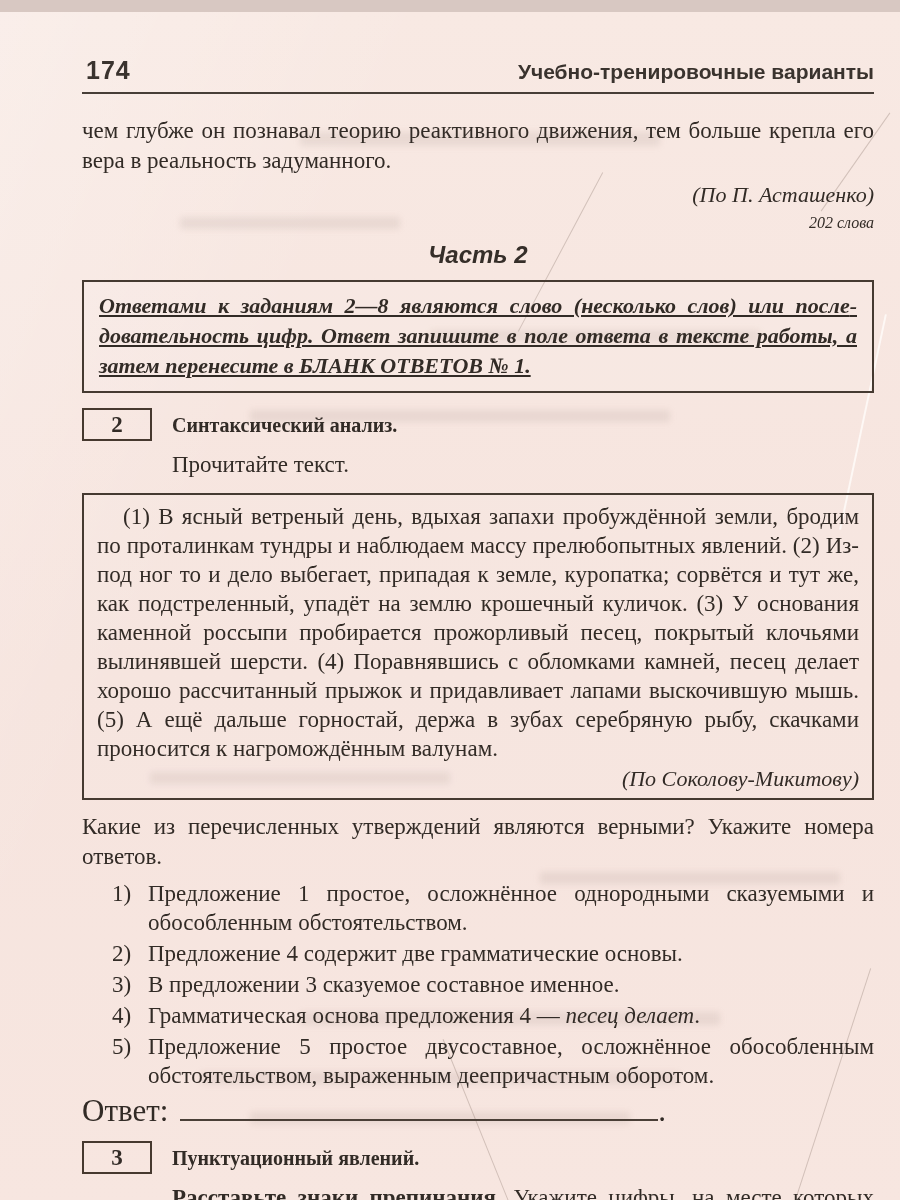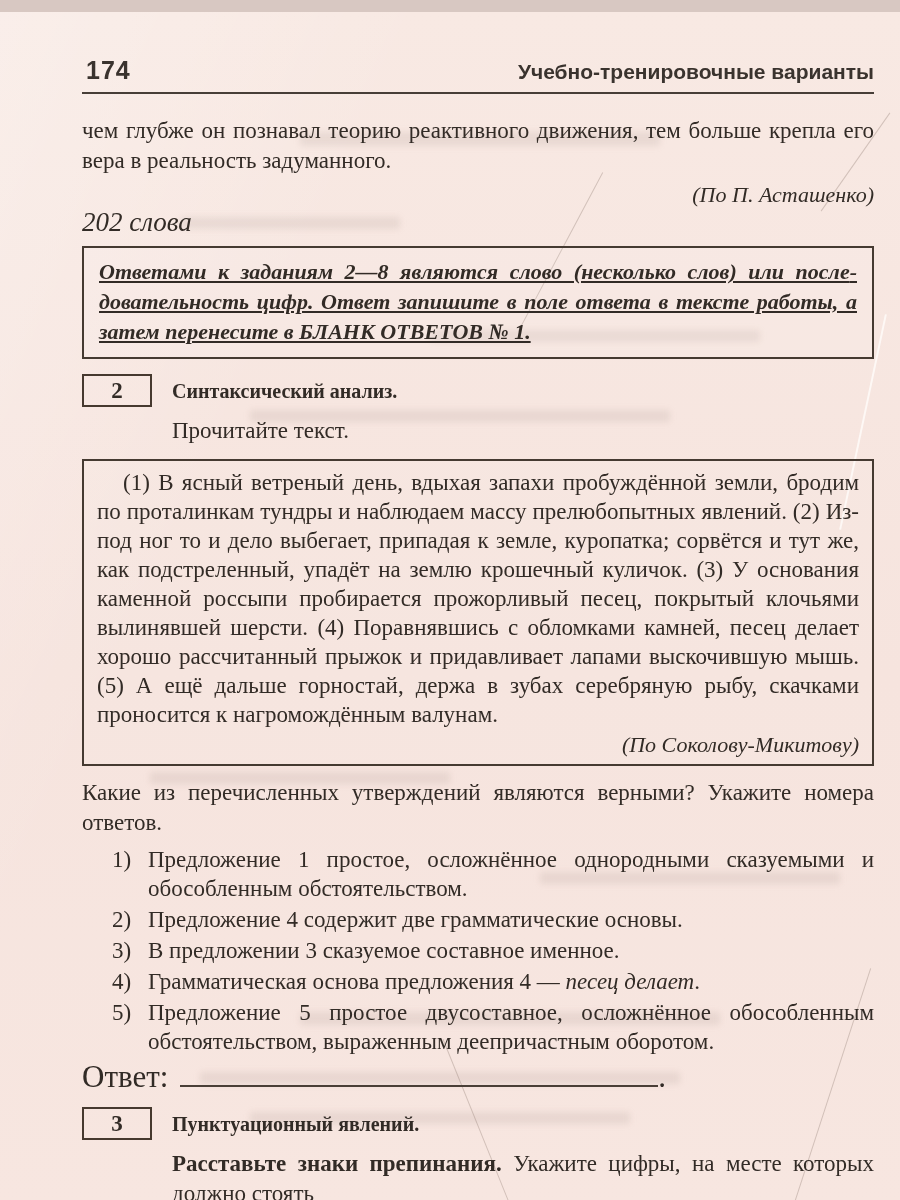--- a/index.html
+++ b/index.html
@@ -27,21 +27,21 @@
   }
   .page-number { font-size:25px; letter-spacing:1px; padding-left:4px; }
   .header-title { font-size:21px; }
   .header-rule { border:none; border-top:2px solid #473e37; margin-top:7px; }
 
   
   .intro-text {
     margin-top:22px; font-size:23px; line-height:30px; text-align:justify;
   }
   .attribution { text-align:right; font-style:italic; font-size:22px; line-height:28px; margin-top:5px; }
-  .word-count  { font-style:italic; font-size:27px; line-height:27px; }
+  .word-count  { text-align:right; font-style:italic; font-size:16px; line-height:27px; }
 
   .part-heading {
     text-align:center; margin-top:4px;
     font-family:"Liberation Sans","DejaVu Sans",sans-serif;
     font-weight:bold; font-style:italic; font-size:24px; line-height:30px; color:#352e29;
   }
 
   .instruction-box {
     margin-top:10px;
     border:2px solid #453a31;
@@ -137,20 +137,21 @@
     <div class="header-row">
       <span class="page-number">174</span>
       <span class="header-title">Учебно-тренировочные варианты</span>
     </div>
     <hr class="header-rule">
 
     <p class="intro-text">чем глубже он познавал теорию реактивного движения, тем больше крепла его вера в реальность задуманного.</p>
     <div class="attribution">(По П. Асташенко)</div>
     <div class="word-count">202 слова</div>
 
+    <div class="part-heading">Часть 2</div>
 
     <div class="instruction-box">Ответами к заданиям 2—8 являются слово (несколько слов) или после­довательность цифр. Ответ запишите в поле ответа в тексте рабо­ты, а затем перенесите в БЛАНК ОТВЕТОВ № 1.</div>
 
     <div class="task-row">
       <div class="num-box">2</div>
       <div class="task-title">Синтаксический анализ.</div>
     </div>
     <div class="task-sub">Прочитайте текст.</div>
 
     <div class="text-box">

